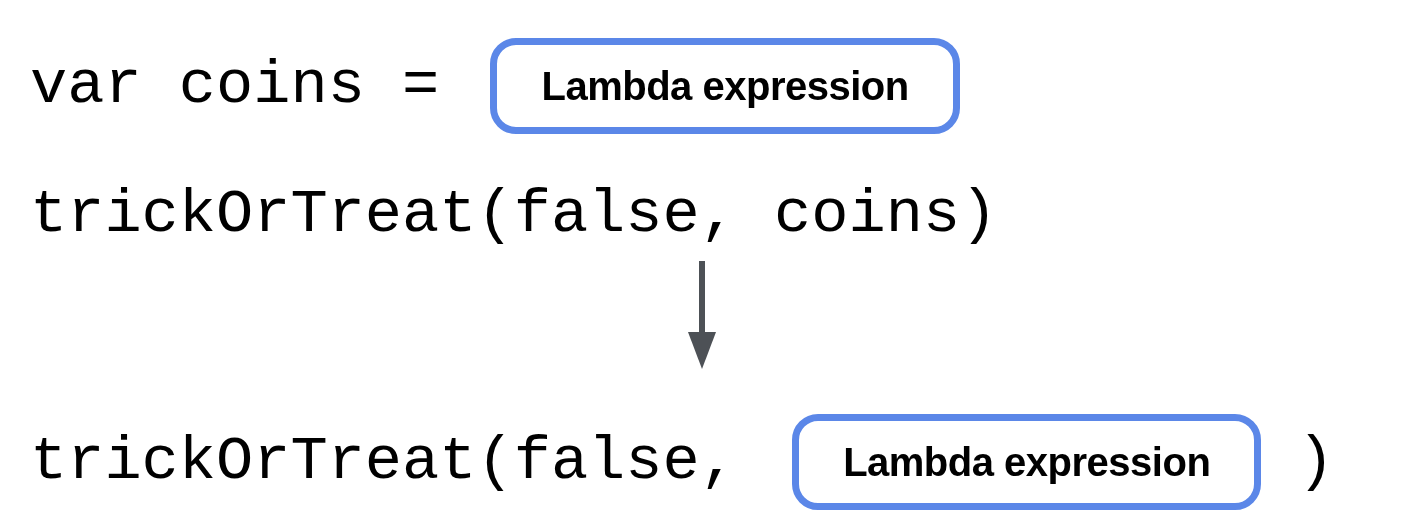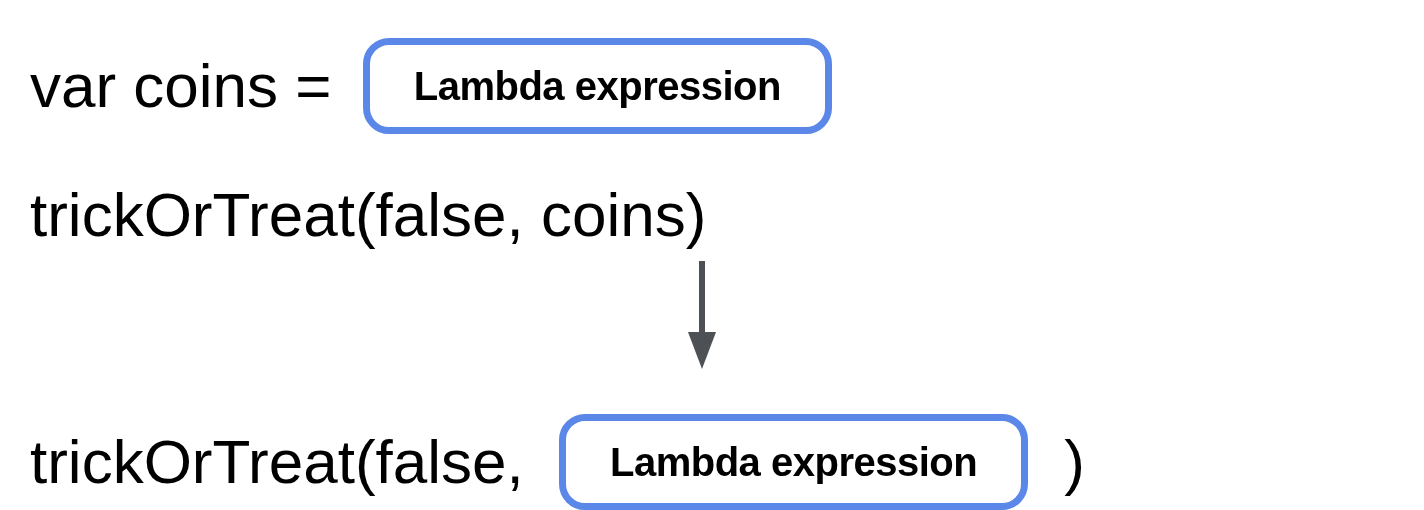--- a/index.html
+++ b/index.html
@@ -20,21 +20,21 @@
     position: relative;
     width: 1424px; height: 510px;
     background: var(--background);
   }
   .row {
     position: absolute;
     display: flex;
     align-items: center;
   }
   .code {
-    font-family: Liberation Sans, sans-serif;
+    font-family: Liberation Mono, monospace;
     font-size: 62px;
     font-weight: 400;
     color: var(--code-text);
     white-space: pre;
     line-height: 1;
   }
   .lambda-box {
     height: 96px;
     border: 7px solid var(--box-border);
     border-radius: 26px;

